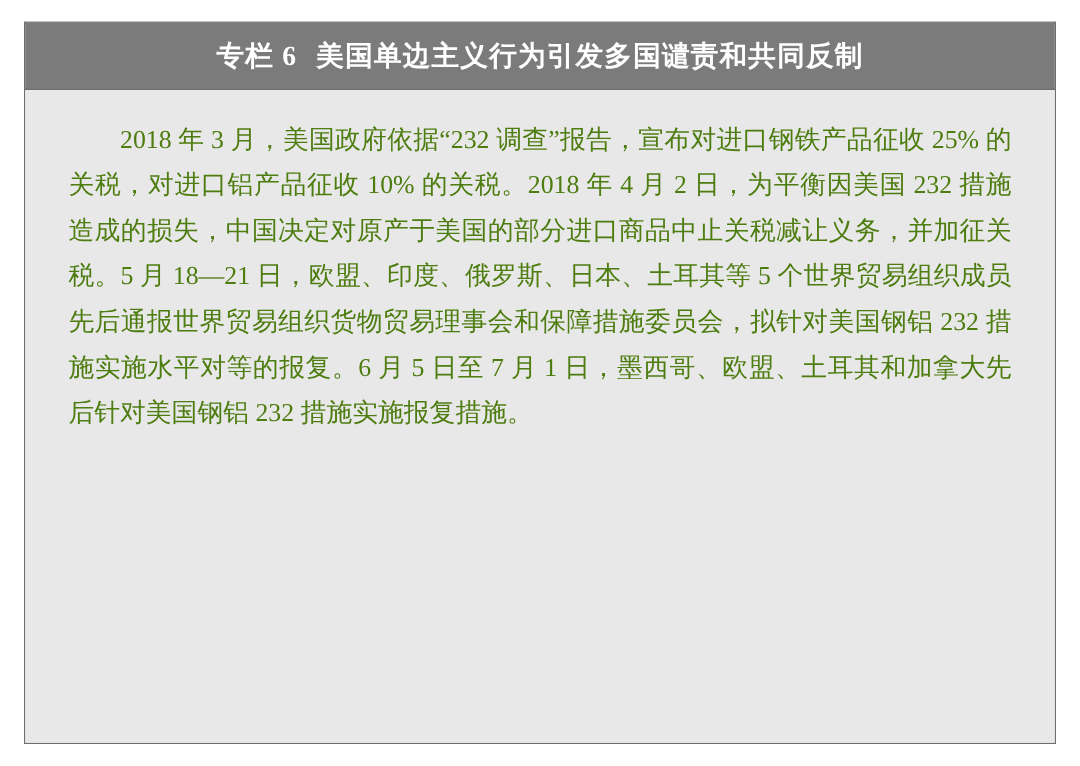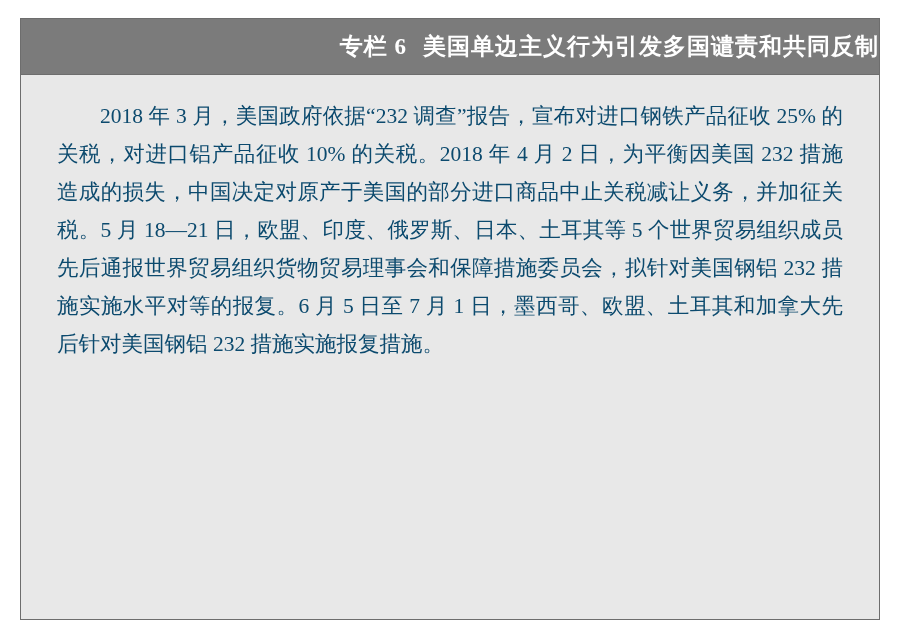--- a/index.html
+++ b/index.html
@@ -31,21 +31,21 @@
     display: flex;
     flex-direction: column;
   }
   .box-header {
     box-sizing: border-box;
     height: 56px;
     background: #7b7b7b;
     border-bottom: 1px solid #6d6d6d;
     display: flex;
     align-items: center;
-    justify-content: flex-end;
+    justify-content: center;
     flex: 0 0 auto;
   }
   .box-title {
     color: #ffffff;
     font-size: 23px;
     font-weight: bold;
     letter-spacing: 1px;
     font-family: "Liberation Serif", "DejaVu Serif", serif;
     white-space: nowrap;
   }
@@ -55,21 +55,21 @@
   .box-body {
     flex: 1 1 auto;
     box-sizing: border-box;
     padding: 22px 36px 20px 36px;
     background: #e8e8e8;
   }
   p.para {
     margin: 0;
     font-size: 21.5px;
     line-height: 38px;
-    color: #0c4a6e;
+    color: #4d7c0f;
     text-align: justify;
     text-justify: inter-ideograph;
     text-indent: 2em;
     font-family: "Liberation Serif", "DejaVu Serif", serif;
   }
   p.para + p.para {
     margin-top: 2px;
   }
 </style>
 </head>

